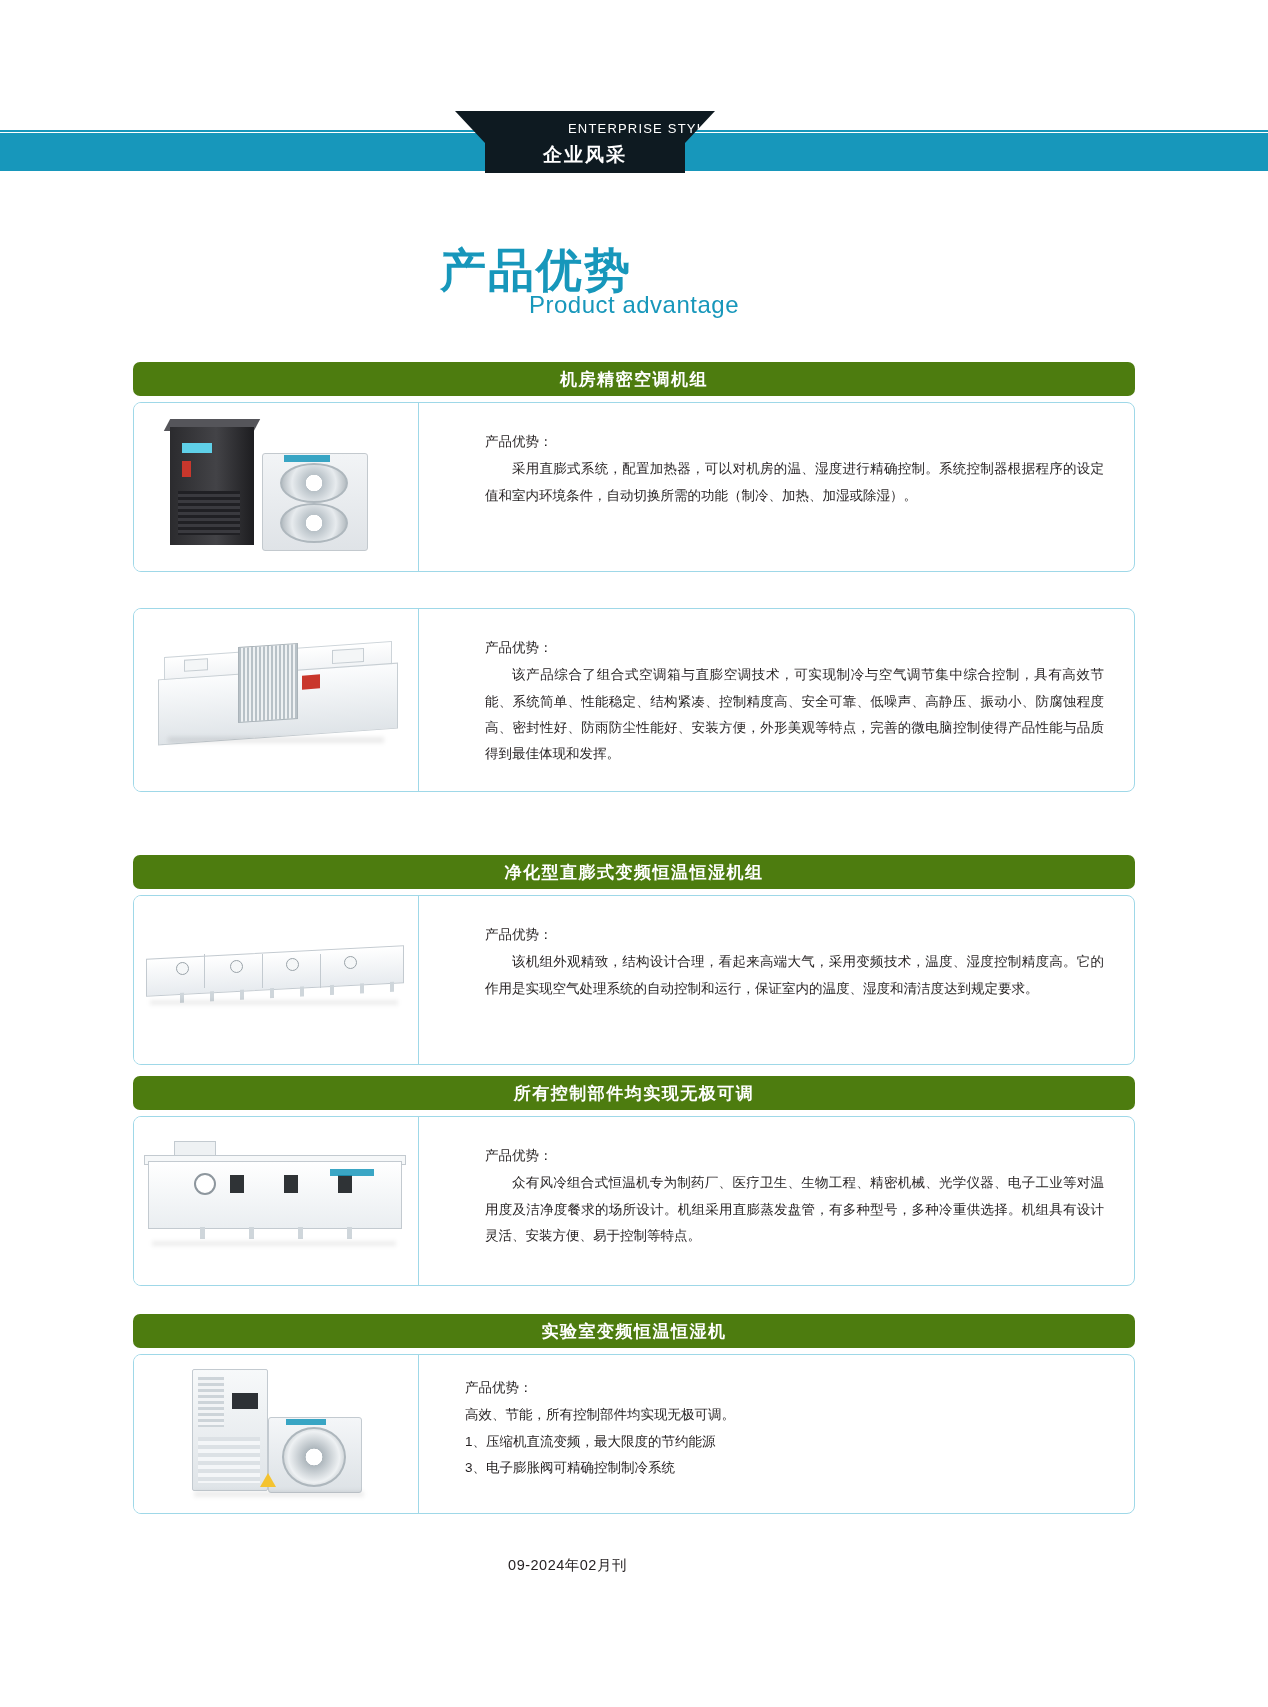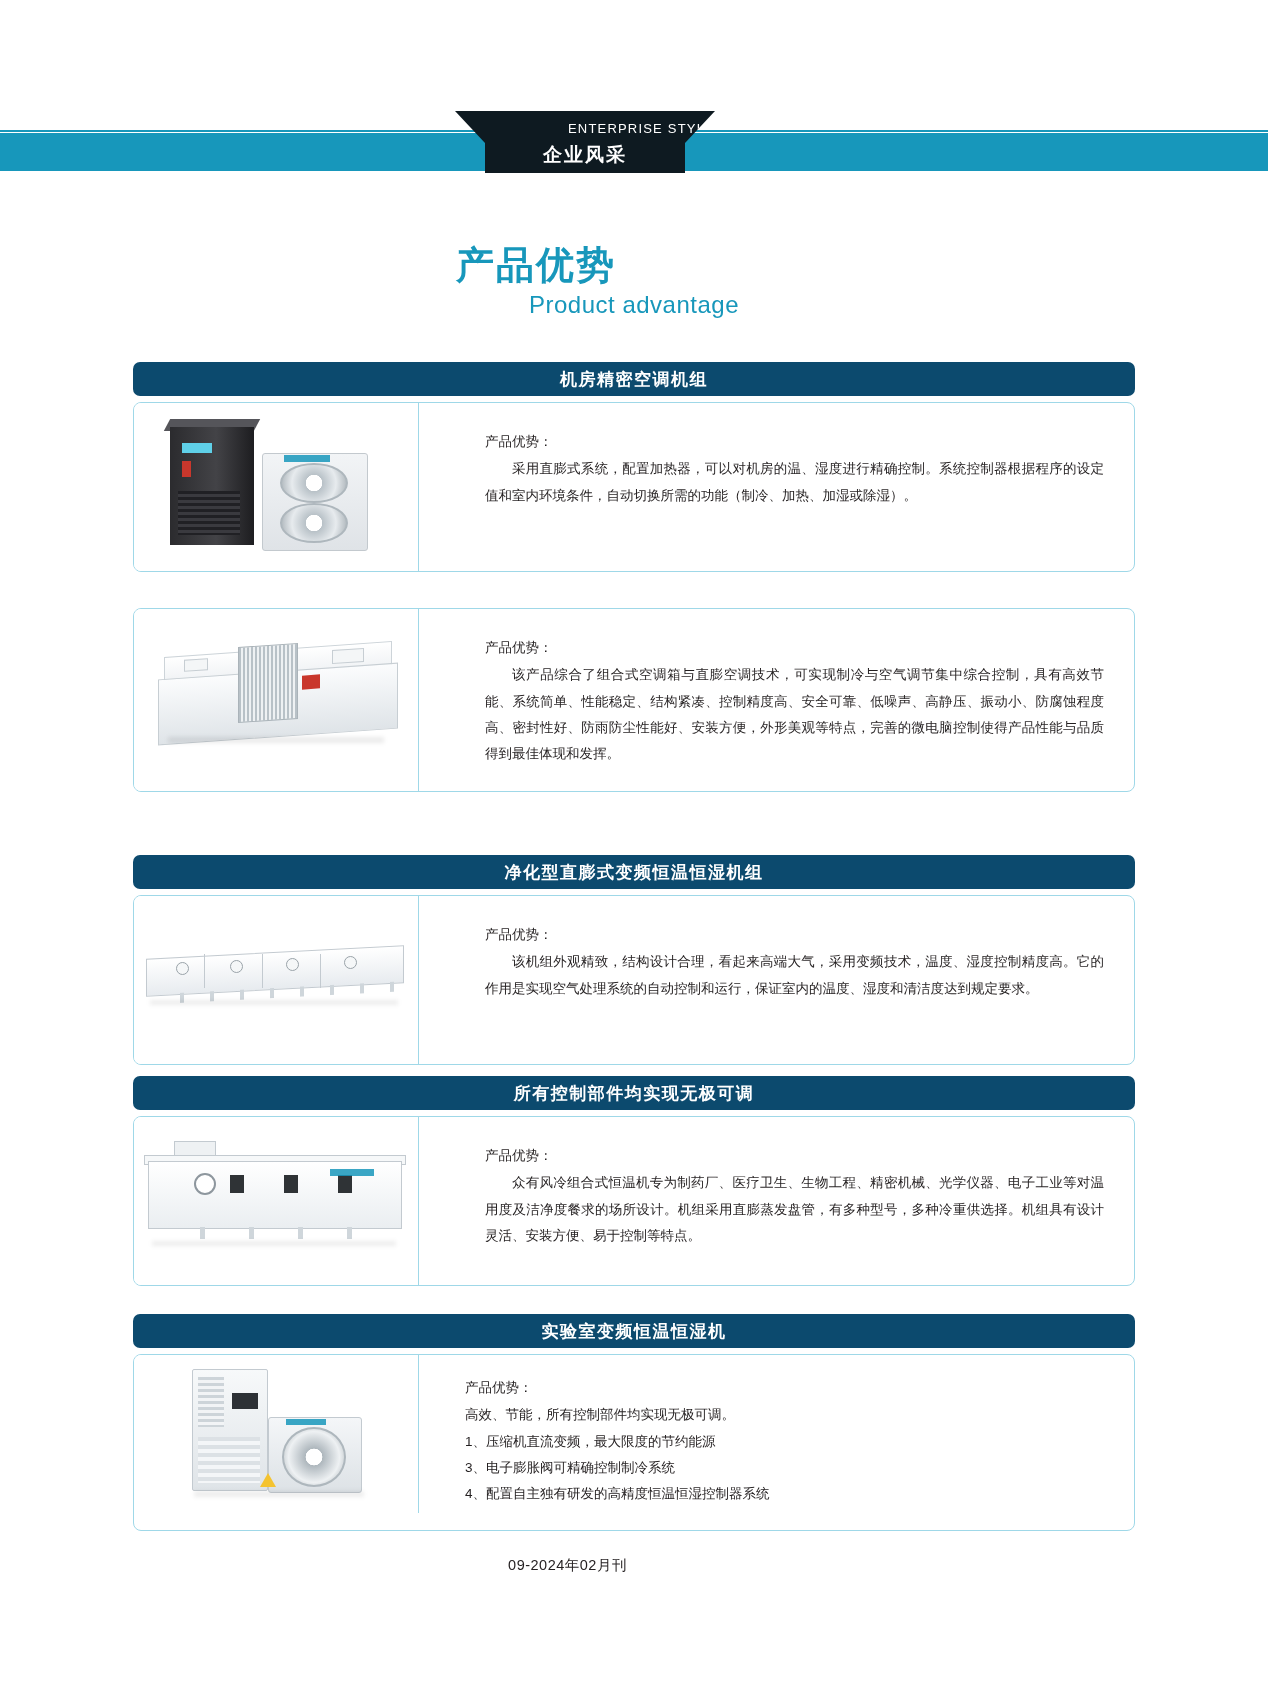--- a/index.html
+++ b/index.html
@@ -73,21 +73,21 @@
     letter-spacing: 2px;
   }
 
   
   .title-cn {
     position: absolute;
     top: 240px;
     left: 0;
     width: 1072px;
     text-align: center;
-    font-size: 38px;
+    font-size: 46px;
     font-weight: bold;
     color: #1797bb;
     letter-spacing: 2px;
   }
   .title-en {
     position: absolute;
     top: 291px;
     left: 0;
     width: 1268px;
     text-align: center;
@@ -97,21 +97,21 @@
   }
 
   
   .card {
     position: absolute;
     left: 133px;
     width: 1002px;
   }
   .card-header {
     height: 34px;
-    background: #0c4a6e;
+    background: #4d7c0f;
     border-radius: 7px;
     color: #ffffff;
     font-size: 17px;
     font-weight: bold;
     letter-spacing: 1.5px;
     display: flex;
     align-items: center;
     justify-content: center;
   }
   .card-body {
@@ -324,20 +324,19 @@
         <div class="art c5-logo"></div>
         <div class="art c5-fan"></div>
         <div class="art c5-warn"></div>
         <div class="art c5-shadow"></div>
       </div>
       <div class="card-text" style="padding-left:46px; padding-top:20px;">
         <span class="lead">产品优势：</span>
         <span class="line">高效、节能，所有控制部件均实现无极可调。</span>
         <span class="line">1、压缩机直流变频，最大限度的节约能源</span>
         <span class="line">3、电子膨胀阀可精确控制制冷系统</span>
-        <span class="line">4、配置自主独有研发的高精度恒温恒湿控制器系统</span>
       </div>
     </div>
   </div>
 
   <div class="footer">09-2024年02月刊</div>
 
 </div>
 
 </body></html>

